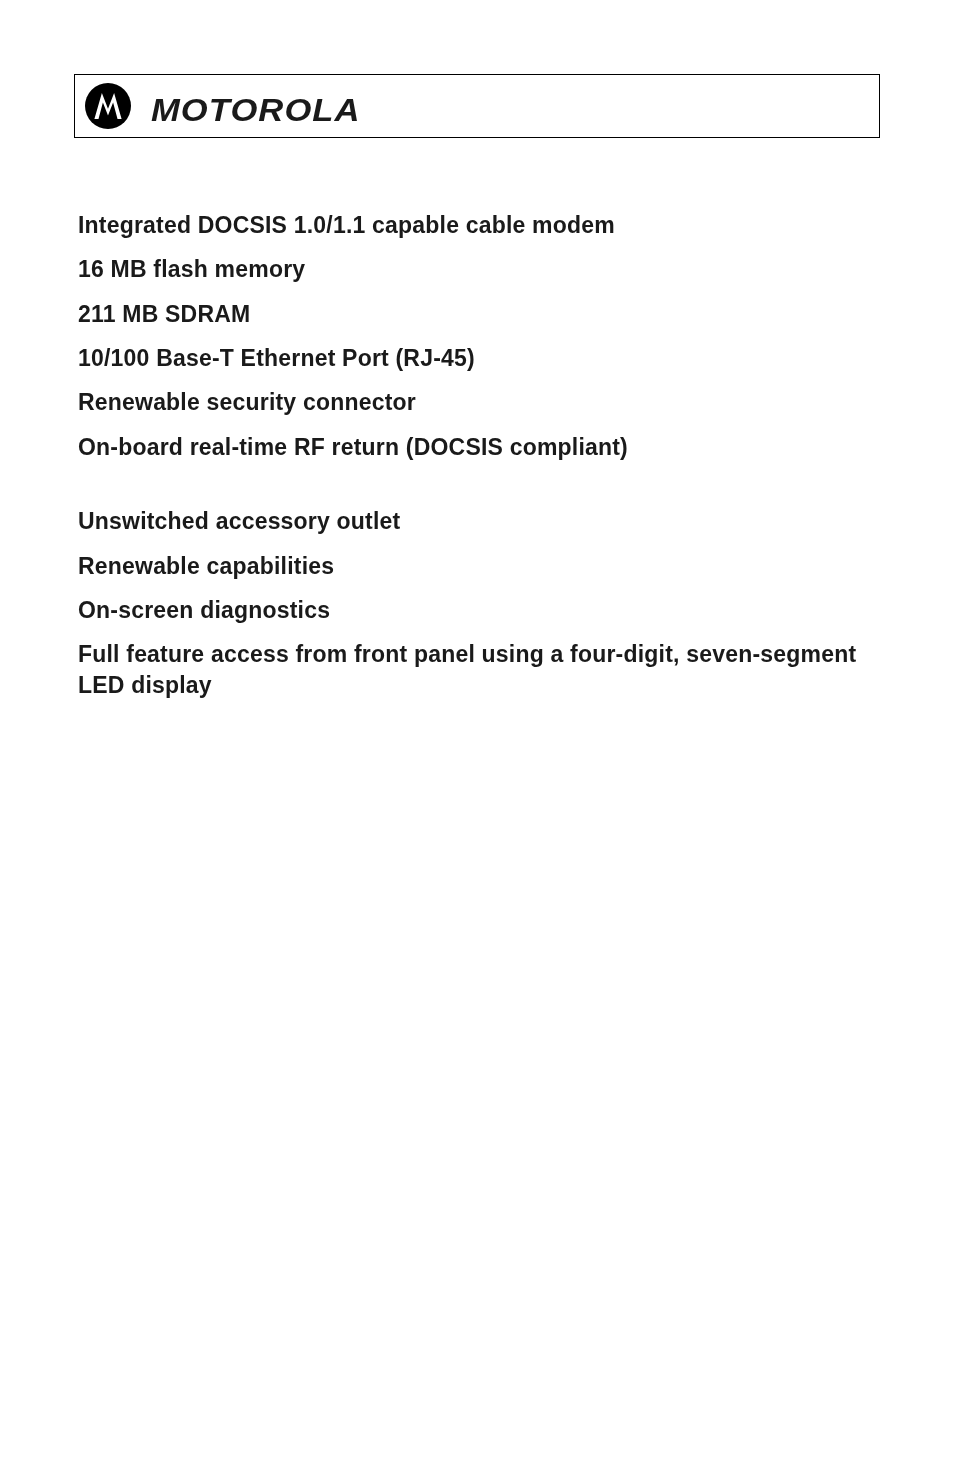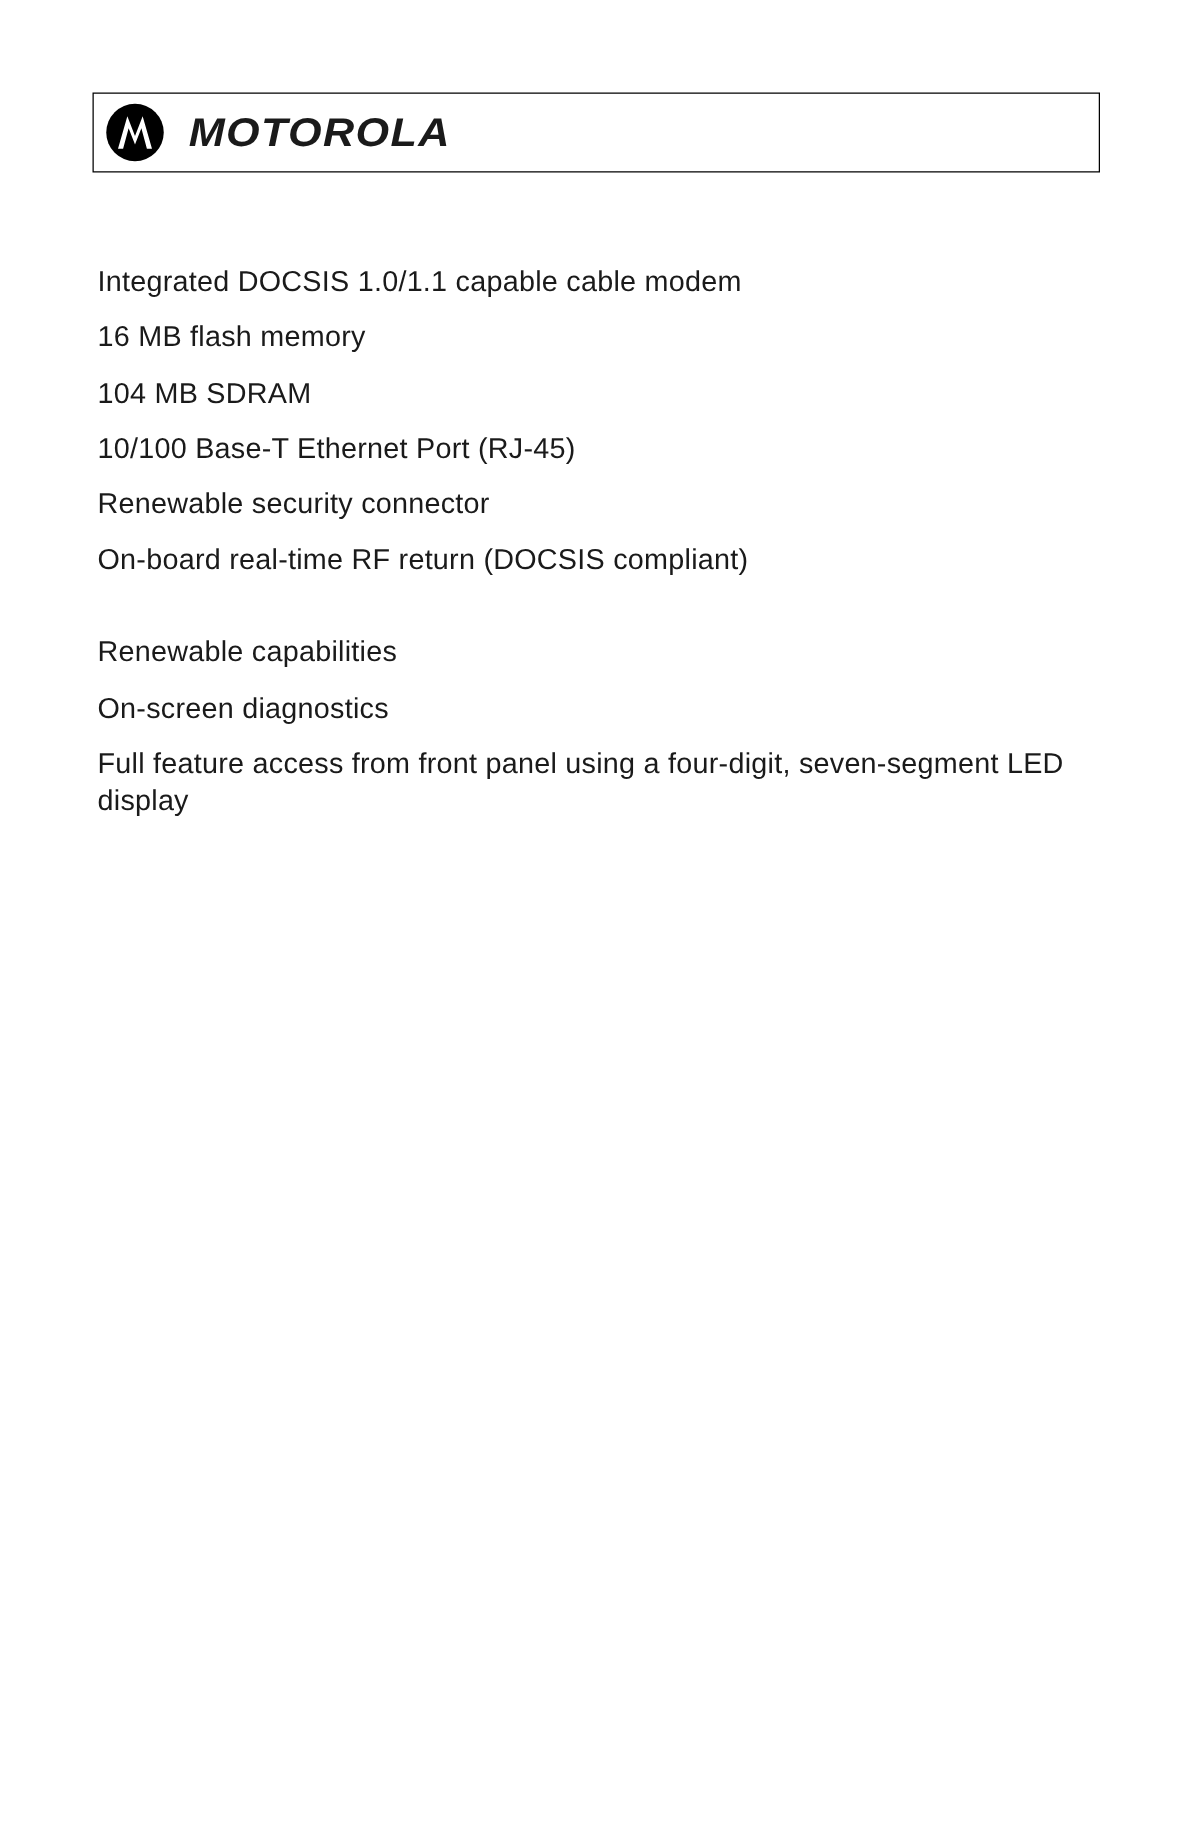--- a/index.html
+++ b/index.html
@@ -12,21 +12,21 @@
       height: 1475px;
       background: #ffffff;
       font-family: "Helvetica Neue", Helvetica, Arial, sans-serif;
       color: #1a1a1a;
       padding: 74px 74px 0 74px;
       font-weight: 300;
     }
     .header-box {
       border: 1.5px solid #000;
       display: flex;
-      align-items: center;
+      align-items: flex-end;
       padding: 8px 14px 8px 10px;
       margin-bottom: 72px;
       width: 100%;
     }
     .logo-circle {
       width: 46px;
       height: 46px;
       background: #000;
       border-radius: 50%;
       display: flex;
@@ -51,21 +51,21 @@
     .content {
       padding-left: 4px;
     }
     .list-block {
       margin-bottom: 44px;
     }
     .list-item {
       font-size: 23px;
       line-height: 1.32;
       margin-bottom: 14px;
-      font-weight: 400;
+      font-weight: 700;
       letter-spacing: 0.2px;
     }
     .list-block.last {
       margin-bottom: 0;
     }
   </style>
 </head>
 <body>
 
 <div class="header-box">
@@ -75,26 +75,27 @@
     </svg>
   </div>
   <div class="brand-text">MOTOROLA</div>
 </div>
 
 <div class="content">
 
   <div class="list-block">
     <div class="list-item">Integrated DOCSIS 1.0/1.1 capable cable modem</div>
     <div class="list-item">16 MB flash memory</div>
-    <div class="list-item">104 MB SDRAM</div>
+    <div class="list-item">211 MB SDRAM</div>
     <div class="list-item">10/100 Base-T Ethernet Port (RJ-45)</div>
     <div class="list-item">Renewable security connector</div>
     <div class="list-item">On-board real-time RF return (DOCSIS compliant)</div>
   </div>
 
   <div class="list-block">
+    <div class="list-item">Unswitched accessory outlet</div>
     <div class="list-item">Renewable capabilities</div>
     <div class="list-item">On-screen diagnostics</div>
     <div class="list-item">Full feature access from front panel using a four-digit, seven-segment LED display</div>
   </div>
 
 
 </div>
 
 </body></html>

